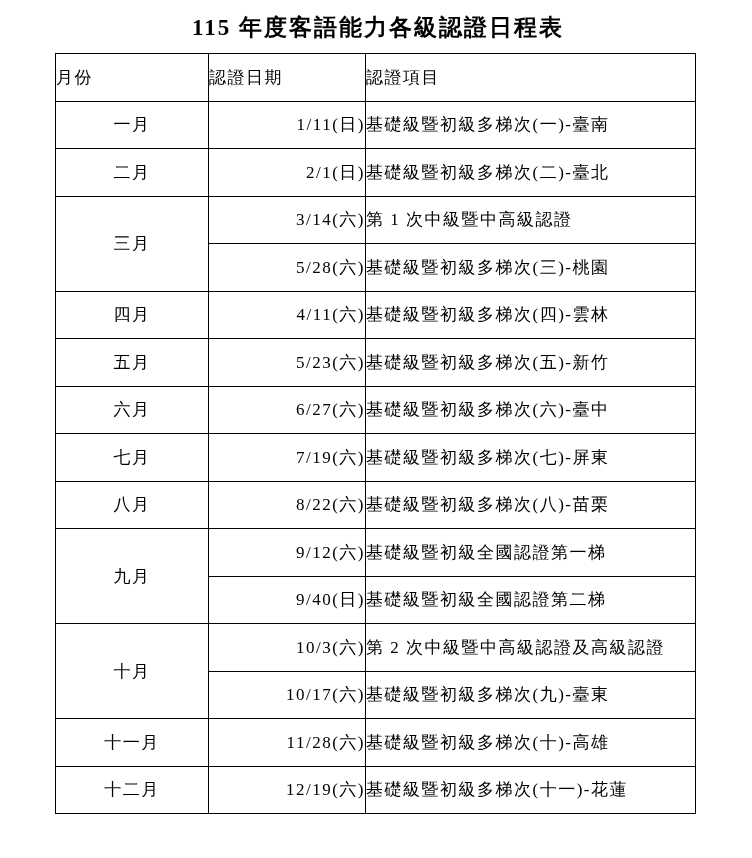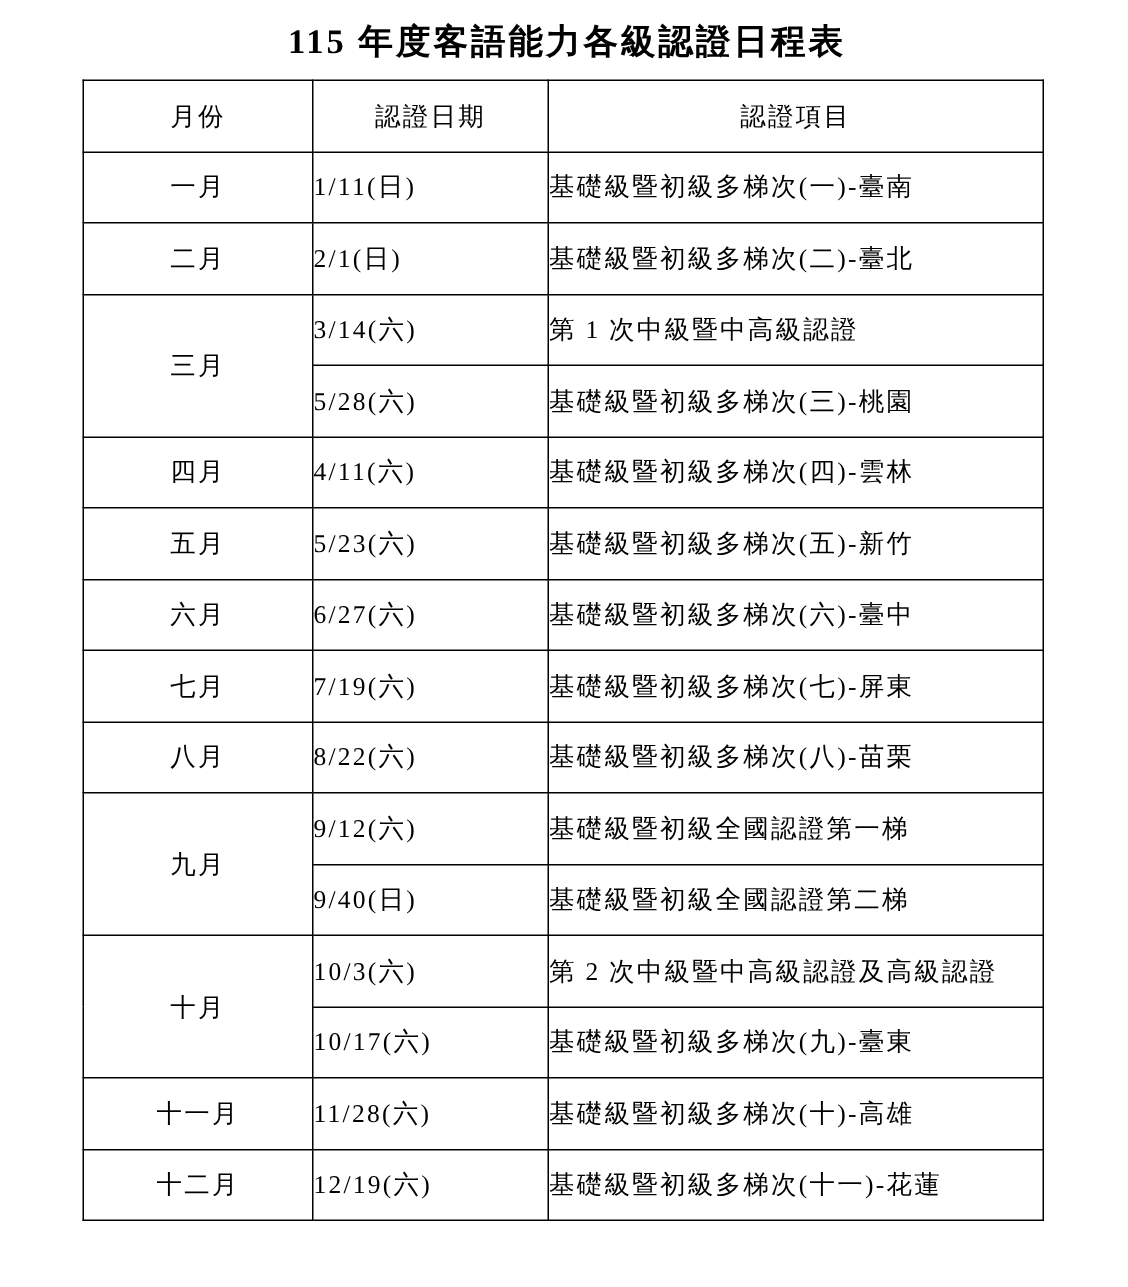--- a/index.html
+++ b/index.html
@@ -32,23 +32,23 @@
     border: 1.5px solid #000000;
     height: 46.5px;
     font-size: 17px;
     font-weight: normal;
     letter-spacing: 1.5px;
     padding: 0;
     vertical-align: middle;
     overflow: hidden;
     white-space: nowrap;
   }
-  th.col-header { text-align: center; }
+  th.col-header { text-align: left; }
   td.month-cell { text-align: center; font-family: Liberation Mono, monospace; }
-  td.date-cell  { text-align: left; letter-spacing: 1px; }
+  td.date-cell  { text-align: right; letter-spacing: 1px; }
   td.item-cell  { text-align: left; padding-left: 12px; }
 </style>
 </head>
 <body>
 
 <div class="page-title">115 年度客語能力各級認證日程表</div>
 
 <table class="schedule">
   <colgroup>
     <col style="width:153px">

